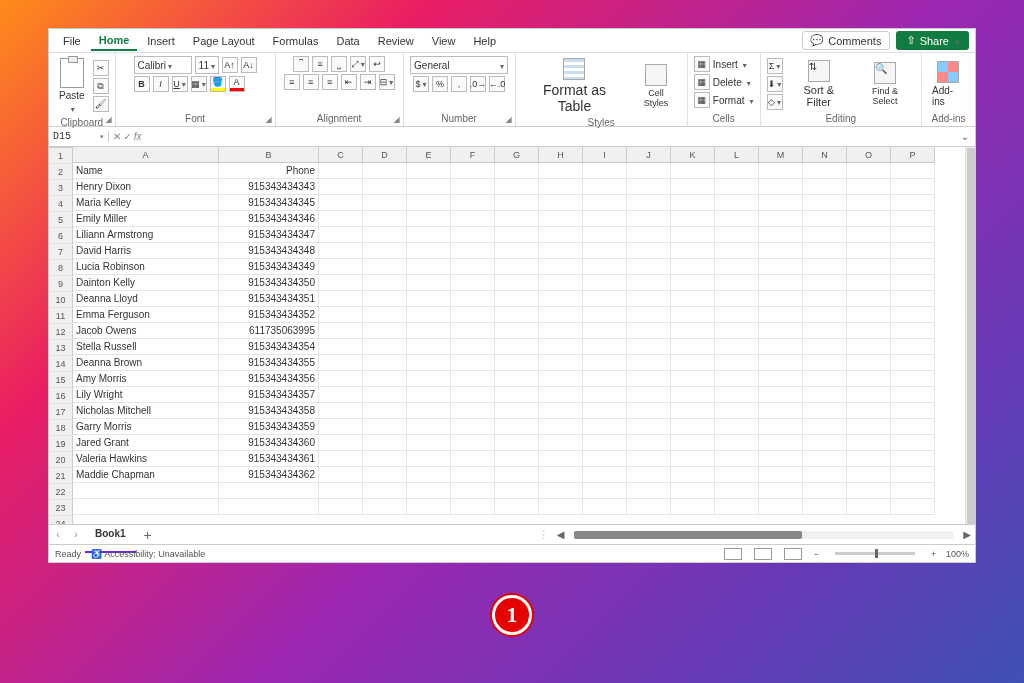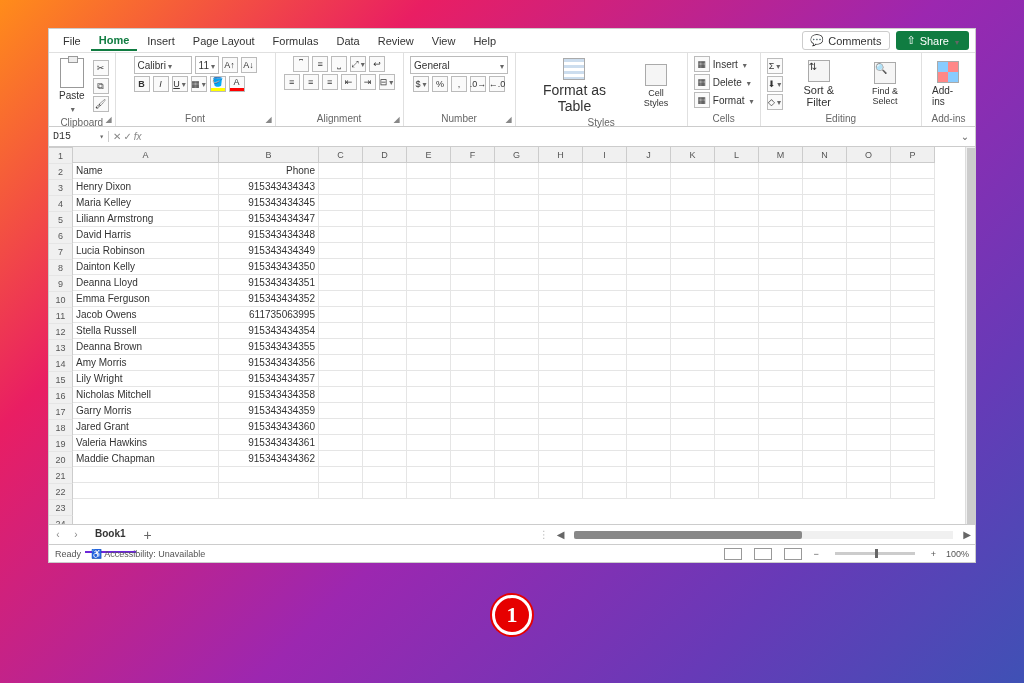--- a/index.html
+++ b/index.html
@@ -375,20 +375,38 @@
             <div class="cell cOther"></div>
             <div class="cell cOther"></div>
             <div class="cell cOther"></div>
             <div class="cell cOther"></div>
             <div class="cell cOther"></div>
             <div class="cell cOther"></div>
             <div class="cell cOther"></div>
             <div class="cell cOther"></div>
           </div>
           <div class="datarow">
+            <div class="cell cA">Emily Miller</div>
+            <div class="cell cB">915343434346</div>
+            <div class="cell cOther"></div>
+            <div class="cell cOther"></div>
+            <div class="cell cOther"></div>
+            <div class="cell cOther"></div>
+            <div class="cell cOther"></div>
+            <div class="cell cOther"></div>
+            <div class="cell cOther"></div>
+            <div class="cell cOther"></div>
+            <div class="cell cOther"></div>
+            <div class="cell cOther"></div>
+            <div class="cell cOther"></div>
+            <div class="cell cOther"></div>
+            <div class="cell cOther"></div>
+            <div class="cell cOther"></div>
+          </div>
+          <div class="datarow">
             <div class="cell cA">Liliann Armstrong</div>
             <div class="cell cB">915343434347</div>
             <div class="cell cOther"></div>
             <div class="cell cOther"></div>
             <div class="cell cOther"></div>
             <div class="cell cOther"></div>
             <div class="cell cOther"></div>
             <div class="cell cOther"></div>
             <div class="cell cOther"></div>
             <div class="cell cOther"></div>

